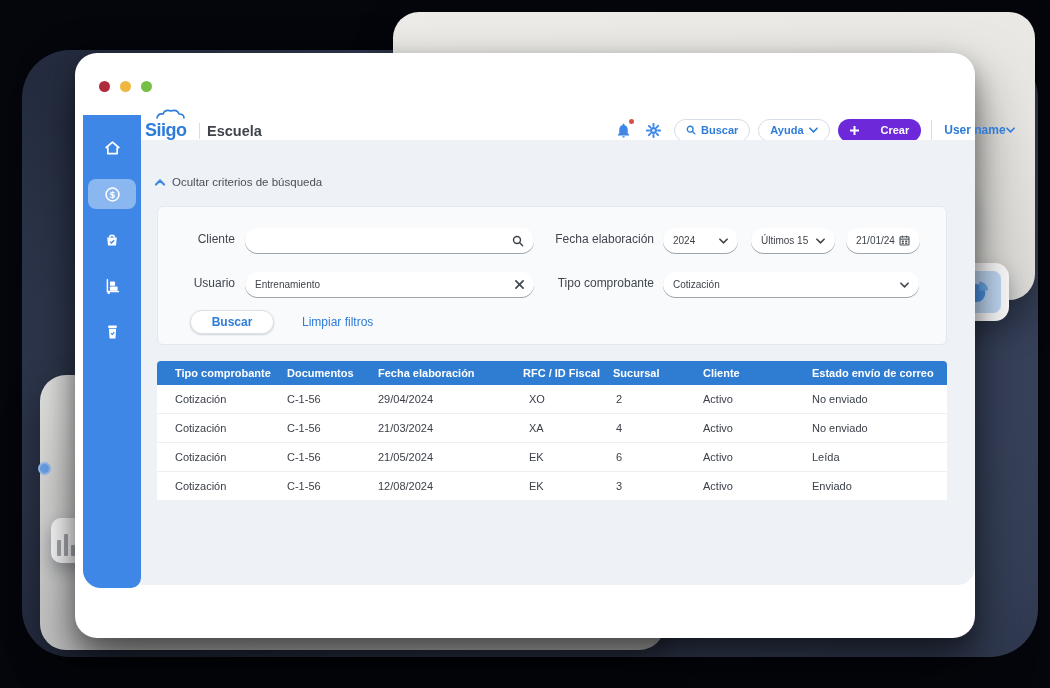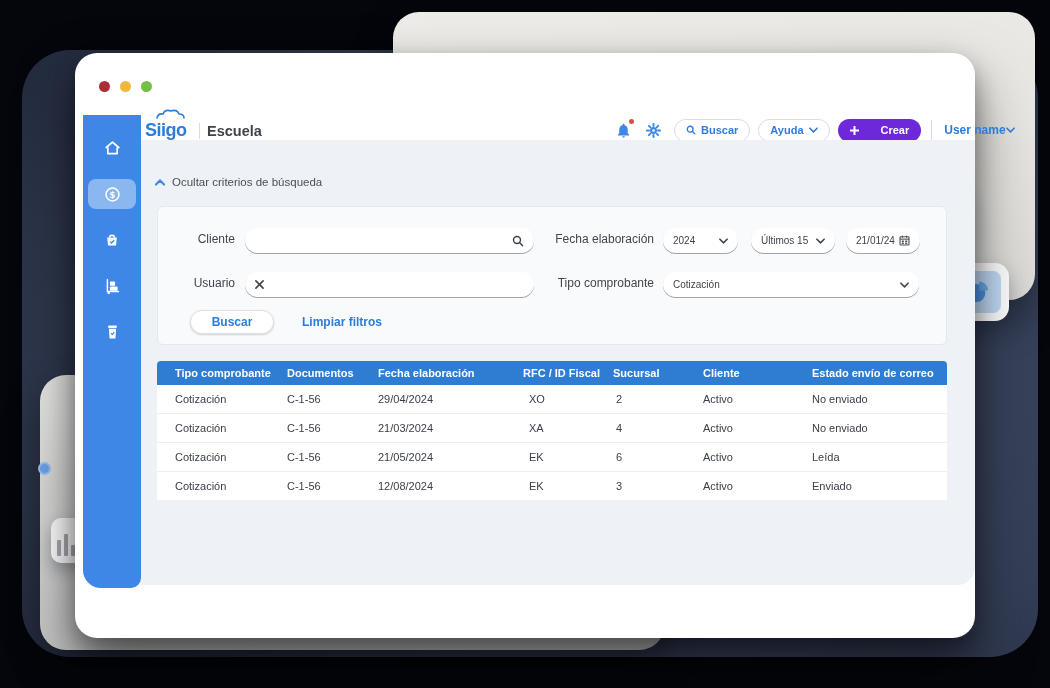--- a/index.html
+++ b/index.html
@@ -72,21 +72,21 @@
   .panel { position:absolute; left:16px; top:66px; width:790px; height:139px; background:#f8fafc;
     border:1px solid #e4e8ee; border-radius:6px; }
   .f-label { position:absolute; font-size:12px; color:#42474f; text-align:right; }
   .pill { position:absolute; height:25px; background:#fff; border-radius:14px; display:flex; align-items:center;
     padding:0 10px; font-size:10px; color:#3f444c; box-shadow:0 1px 0 rgba(84,92,104,.55); cursor:text; }
   .pill.dd { justify-content:space-between; cursor:pointer; }
   .pill .grow { flex:1; }
   .btn-buscar2 { position:absolute; left:49px; top:170px; width:84px; height:24px; border-radius:15px;
     background:#fff; border:1px solid #dbe0e8; color:#2e7cd9; font-size:12px; font-weight:700;
     font-family:inherit; cursor:pointer; box-shadow:0 1px 2px rgba(90,100,115,.25); }
-  .link-limpiar { position:absolute; left:153px; top:175px; font-size:12px; font-weight:700; color:#2e7cd9; cursor:pointer;padding-left:8px; }
+  .link-limpiar { position:absolute; left:153px; top:175px; font-size:12px; font-weight:400; color:#2e7cd9; cursor:pointer;padding-left:8px; }
 
   .table { position:absolute; left:16px; top:221px; width:790px; }
   .t-head { display:grid; grid-template-columns:112px 91px 145px 90px 90px 109px 1fr; height:24px;
     background:#2f7cd3; border-radius:4px 4px 0 0; align-items:center; padding-left:18px;
     color:#fff; font-size:11px; font-weight:700; }
   .t-row { display:grid; grid-template-columns:112px 91px 145px 90px 90px 109px 1fr; height:29px;
     background:#fff; align-items:center; padding-left:18px; font-size:11px; color:#3b4049;
     border-bottom:1px solid #eceff4; cursor:pointer; }
   .c-rfc { padding-left:6px; } .c-suc { padding-left:3px; }
 
@@ -269,20 +269,21 @@
             <line x1="11" y1="1" x2="11" y2="4" stroke="#4a4f58" stroke-width="1.6"></line>
             <rect x="4" y="8" width="3" height="2.2" fill="#4a4f58"></rect>
               <rect x="9" y="8" width="3" height="2.2" fill="#4a4f58"></rect>
             <rect x="4" y="11" width="3" height="2.2" fill="#4a4f58"></rect>
               <rect x="9" y="11" width="3" height="2.2" fill="#4a4f58"></rect>
           </svg>
         </div>
 
         <div class="f-label" style="left:0; top:69px; width:77px;">Usuario</div>
         <div class="pill" style="left:87px; top:65px; width:289px;">
+          <span class="grow">Entrenamiento</span>
           <svg width="9" height="9" viewBox="0 0 10 10" stroke="#3f444c" stroke-width="1.8" stroke-linecap="round">
             <line x1="1" y1="1" x2="9" y2="9"></line>
               <line x1="9" y1="1" x2="1" y2="9"></line>
           </svg>
         </div>
 
         <div class="f-label" style="left:380px; top:69px; width:116px;">Tipo comprobante</div>
         <div class="pill dd" style="left:505px; top:65px; width:256px;">
           <span>Cotización</span>
           <svg width="9" height="6" viewBox="0 0 10 6" fill="none" stroke="#3f444c" stroke-width="1.8" stroke-linecap="round">

